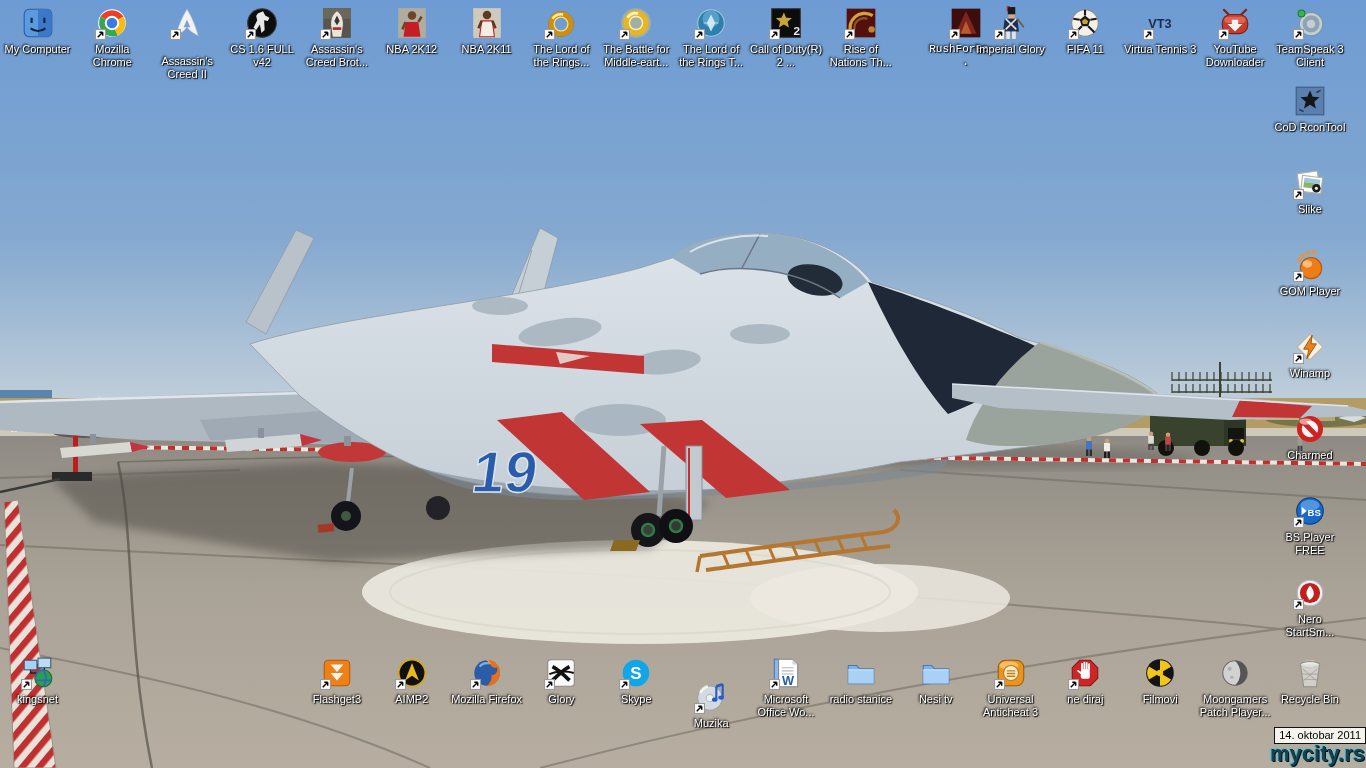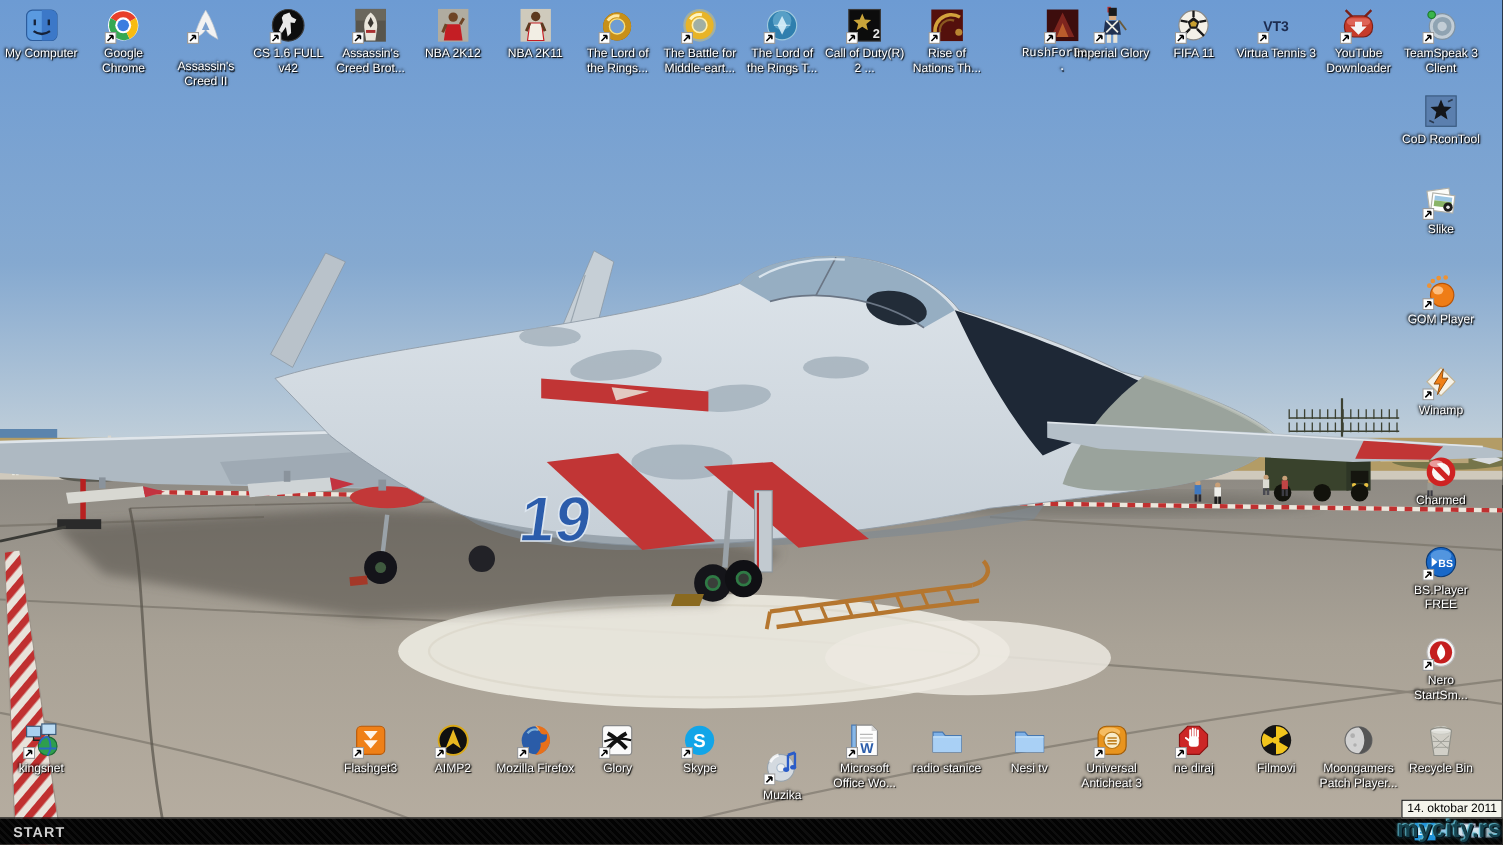--- a/index.html
+++ b/index.html
@@ -312,21 +312,21 @@
             <path d="M5.2,9.8 A13,13 0 0 0 21.5,27.8 L16,16 Z" fill="#35a852"></path>
             <path d="M26.8,9.8 A13,13 0 0 1 21.5,27.8 L16,16 Z" fill="#f8bb10"></path>
             <circle cx="16" cy="16" r="6.8" fill="#fff"></circle>
             <circle cx="16" cy="16" r="5" fill="#3a7de0"></circle>
           </svg>
           <svg class="sc-arrow" viewBox="0 0 10 10">
             <rect x=".5" y=".5" width="9" height="9" fill="#fff" stroke="#9a9a9a"></rect>
             <path d="M2.5,7.5 L7,3 M7,3 H3.9 M7,3 V6.1" stroke="#000" stroke-width="1.3" fill="none"></path>
           </svg>
         </div>
-        <div class="icon-label">Google Chrome</div>
+        <div class="icon-label">Mozilla Chrome</div>
       </div>
       <div class="icon-cell" style="left: 149.7px; top: 6px; gap: 12px;">
         <div class="icon-art">
           <svg width="34" height="34" viewBox="0 0 32 32">
             <path d="M16,3 C11,11 8,19 5.5,28 C10,25 13,24.5 16,19.5 C19,24.5 22,25 26.5,28 C24,19 21,11 16,3 Z" fill="#f2f2f2" stroke="#b8c0c8" stroke-width=".6"></path>
             <path d="M16,13 L12.8,20 L19.2,20 Z" fill="#7aa0cf"></path>
           </svg>
           <svg class="sc-arrow" viewBox="0 0 10 10">
             <rect x=".5" y=".5" width="9" height="9" fill="#fff" stroke="#9a9a9a"></rect>
             <path d="M2.5,7.5 L7,3 M7,3 H3.9 M7,3 V6.1" stroke="#000" stroke-width="1.3" fill="none"></path>
@@ -850,29 +850,16 @@
             <path d="M10,6.5 q3,-2.5 6,-1 q3,-1.5 5,.5" fill="none" stroke="#c8c8c0" stroke-width="2"></path>
             <ellipse cx="16" cy="8" rx="9" ry="2.8" fill="#e8e8e4" stroke="#909088"></ellipse>
             <path d="M7,8 L10,29 H22 L25,8" fill="#dcdcd6" fill-opacity=".75" stroke="#909088"></path>
             <path d="M9,12 L23,24 M23,12 L9,24 M8,17 h16 M10,22 h13" stroke="#a0a098" stroke-width=".8"></path>
           </svg>
         </div>
         <div class="icon-label">Recycle Bin</div>
       </div>
     </div>
 
-  <div class="taskbar">
-    <div class="start-button">START</div>
-    <div class="tray">
-      <span class="lang">EN</span>
-      <span class="dot"></span>
-      <svg width="40" height="16" viewBox="0 0 40 16">
-        <rect x="1" y="3" width="11" height="9" fill="#e6e6ee" stroke="#8a8aa0"></rect>
-        <rect x="8" y="1" width="11" height="9" fill="#f2f2f6" stroke="#8a8aa0"></rect>
-        <rect x="16" y="4" width="10" height="9" fill="#dce8f2" stroke="#8a8aa0"></rect>
-        <rect x="29" y="3" width="10" height="10" fill="#cfe0ea" stroke="#7a8a98" opacity=".8"></rect>
-      </svg>
-    </div>
-  </div>
 
   <div class="tooltip">14. oktobar 2011</div>
   <div class="watermark">mycity.rs</div>
 </div>
 
 </body></html>

